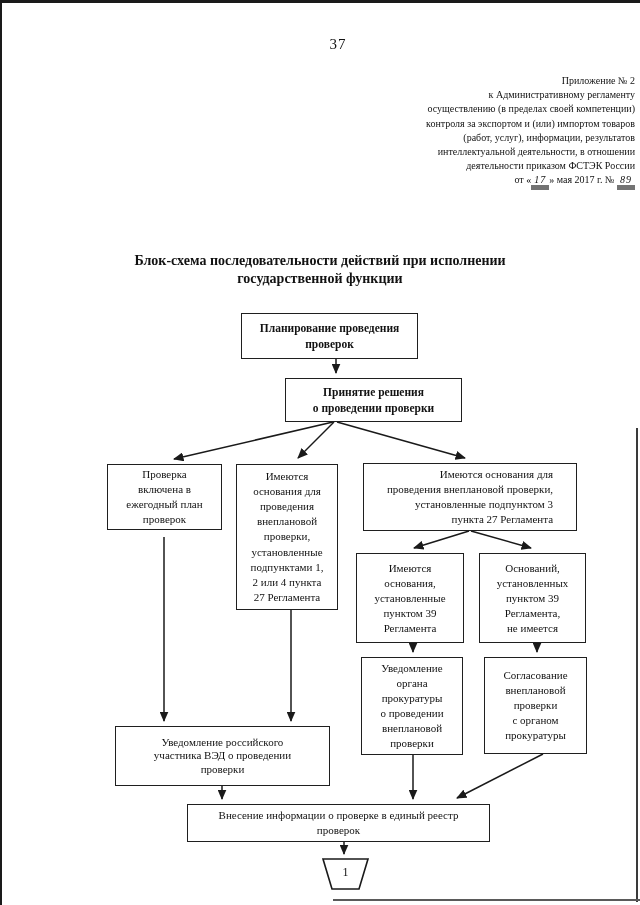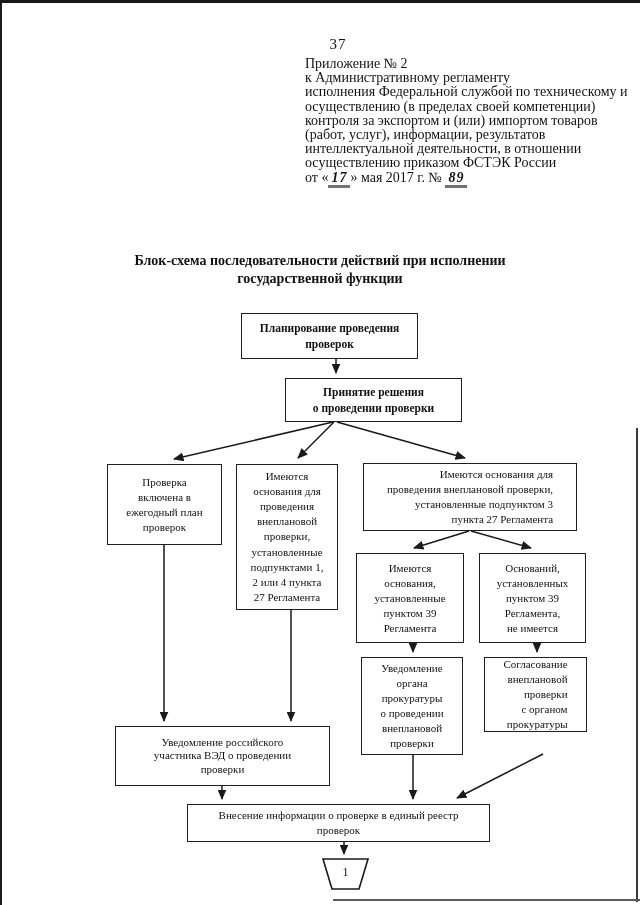--- a/index.html
+++ b/index.html
@@ -8,23 +8,23 @@
     font-family:"Liberation Serif","DejaVu Serif",serif;color:#121212;
   }
   
   .scan-top{position:absolute;left:0;top:0;width:640px;height:3px;background:#1a1a1a;}
   .scan-left{position:absolute;left:0;top:0;width:2px;height:905px;background:#1a1a1a;}
   .scan-right{position:absolute;left:636px;top:428px;width:2px;height:474px;background:#3a3a3a;}
   .scan-bottom{position:absolute;left:333px;top:899px;width:307px;height:2px;background:#5a5a5a;}
 
   .pageno{position:absolute;top:36px;left:0;right:0;text-align:center;text-indent:36px;
     font-size:15px;letter-spacing:1px;}
-  .appendix{position:absolute;left:305px;top:57px;width:330px;text-align:left;
-    font-size:14px;line-height:14.2px;}
-  .appendix .hand{font-style:italic;font-weight:bold;border-bottom:3px solid #737373;
+  .appendix{position:absolute;left:305px;top:74px;width:330px;text-align:right;
+    font-size:10px;line-height:14.2px;}
+  .appendix .hand{font-style:italic;font-weight:normal;border-bottom:5px solid #737373;
     padding:0 3px;letter-spacing:1px;}
   .doc-title{position:absolute;left:40px;top:252px;width:560px;text-align:center;
     font-weight:bold;font-size:14px;line-height:17.5px;white-space:pre-line;}
 
   .box{position:absolute;border:1.6px solid #1f1f1f;background:#fff;
     display:flex;align-items:center;justify-content:center;text-align:center;
     white-space:pre-line;font-size:11px;line-height:15px;padding:10px;box-sizing:border-box;}
   .bold{font-weight:bold;font-size:11.5px;line-height:16px;}
 
   svg.flow{position:absolute;left:0;top:0;width:640px;height:905px;pointer-events:none;}
@@ -39,26 +39,25 @@
   <div class="scan-top"></div>
   <div class="scan-left"></div>
   <div class="scan-right"></div>
   <div class="scan-bottom"></div>
 
   <div class="pageno">37</div>
 
   <div class="appendix">
     <div>Приложение № 2</div>
     <div>к Административному регламенту</div>
-    <div>исполнения Федеральной службой по техническому и</div>
     <div>осуществлению (в пределах своей компетенции)</div>
     <div>контроля за экспортом и (или) импортом товаров</div>
     <div>(работ, услуг), информации, результатов</div>
     <div>интеллектуальной деятельности, в отношении</div>
-    <div>осуществлению приказом ФСТЭК России</div>
+    <div>деятельности приказом ФСТЭК России</div>
     <div>
       <span>от «</span><span class="hand">17</span><span>» мая 2017 г. № </span><span class="hand">89</span>
     </div>
   </div>
 
   <div class="doc-title">Блок-схема последовательности действий при исполнении
 государственной функции</div>
 
   <svg class="flow" viewBox="0 0 640 905">
     <defs>
@@ -84,21 +83,21 @@
       <polygon points="323,859 368,859 359,889 332,889" stroke-width="1.6" fill="#ffffff"></polygon>
     </g>
   </svg>
 
   <div class="box bold" style="left:241px;top:313px;width:177px;height:46px;">Планирование проведения
 проверок</div>
 
   <div class="box bold" style="left:241px;top:378px;width:177px;height:44px;margin-left:44px;">Принятие решения
 о проведении проверки</div>
 
-  <div class="box" style="left:107px;top:464px;width:115px;height:81px;">Проверка
+  <div class="box" style="left:107px;top:464px;width:115px;height:66px;">Проверка
 включена в
 ежегодный план
 проверок</div>
 
   <div class="box" style="left:236px;top:464px;width:102px;height:146px;line-height:15.2px;">Имеются
 основания для
 проведения
 внеплановой
 проверки,
 установленные
@@ -123,21 +122,21 @@
 Регламента,
 не имеется</div>
 
   <div class="box" style="left:361px;top:657px;width:102px;height:98px;">Уведомление
 органа
 прокуратуры
 о проведении
 внеплановой
 проверки</div>
 
-  <div class="box" style="left:484px;top:657px;width:103px;height:75px;text-align:right;">Согласование
+  <div class="box" style="left:484px;top:657px;width:103px;height:97px;">Согласование
 внеплановой
 проверки
 с органом
 прокуратуры</div>
 
   <div class="box" style="left:115px;top:726px;width:215px;height:60px;line-height:13.5px;">Уведомление российского
 участника ВЭД о проведении
 проверки</div>
 
   <div class="box" style="left:187px;top:804px;width:303px;height:38px;">Внесение информации о проверке в единый реестр

